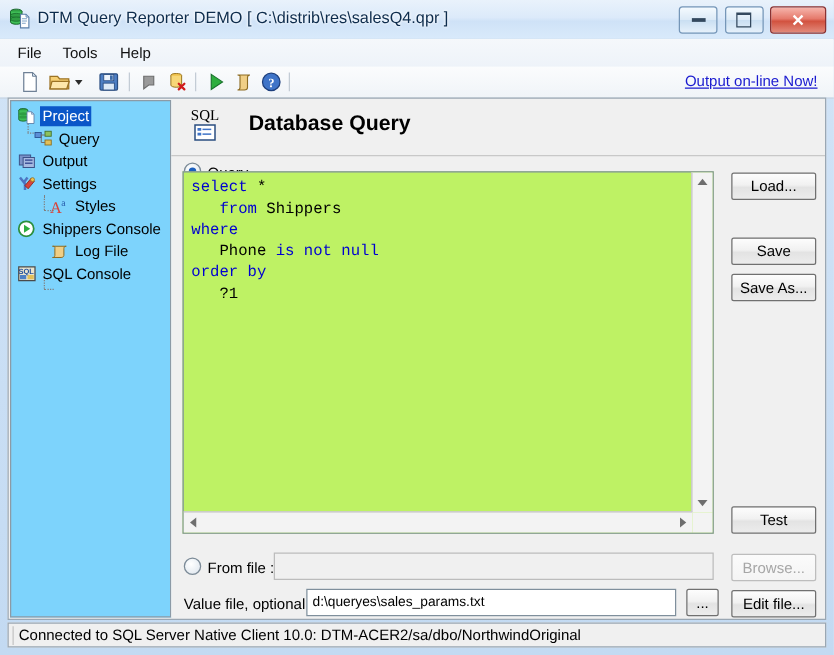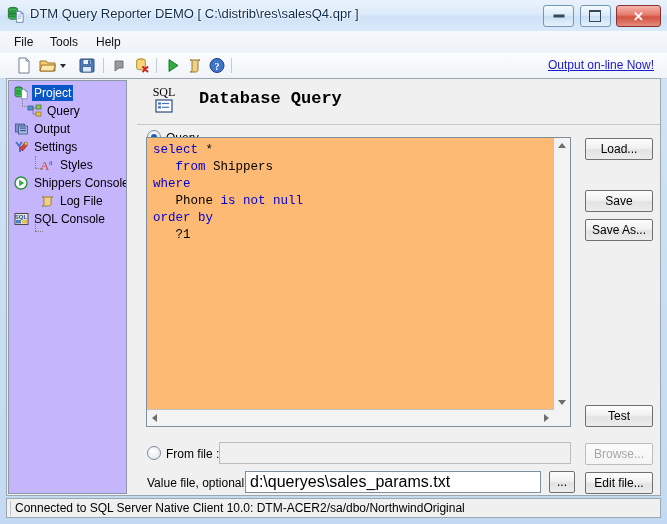--- a/index.html
+++ b/index.html
@@ -72,43 +72,43 @@
 
   
   .client{
     position:absolute;left:6px;top:78px;width:655px;height:418px;
     background:#f0f0f0;
     border:1px solid #9aa7b3;
     box-sizing:border-box;
   }
   
   .tree{
-    position:absolute;left:1px;top:1px;width:119px;height:414px;
-    background:#c4b5fd;border:1px solid #8c9aa6;box-sizing:border-box;
+    position:absolute;left:1px;top:1px;width:129px;height:414px;
+    background:#7dd3fc;border:1px solid #8c9aa6;box-sizing:border-box;
     overflow:hidden;
   }
   .tnode{position:absolute;height:16px;line-height:16px;font-size:12px;color:#000;white-space:nowrap;}
   .tnode .lbl{position:absolute;left:21px;top:0;}
   .tnode .ico{position:absolute;left:1px;top:1px;width:16px;height:14px;}
   .tnode.sel .lbl{background:#0a56c8;color:#fff;padding:0 2px;left:19px;}
   .dots{position:absolute;border-left:1px dotted #808080;}
   .dotsh{position:absolute;border-top:1px dotted #808080;}
 
   
   .panel{
     position:absolute;left:130px;top:1px;width:523px;height:414px;
     background:#f0f0f0;box-sizing:border-box;
   }
   .hdr-sql{
     position:absolute;left:12px;top:6px;width:30px;height:34px;text-align:center;
   }
   .hdr-sql .txt{font-size:12px;font-family:"Liberation Serif",serif;color:#000;line-height:13px;}
   .hdr-title{
     position:absolute;left:62px;top:9px;
-    font-family:Liberation Mono, monospace;font-weight:bold;font-size:17px;color:#000;
+    font-family:Liberation Sans, sans-serif;font-weight:bold;font-size:17px;color:#000;
   }
   .hdr-rule{position:absolute;left:0;top:44px;width:523px;height:1px;background:#c8c8c8;}
 
   .radio-row{position:absolute;font-size:12px;color:#000;}
   .radio{
     display:inline-block;width:12px;height:12px;border-radius:50%;
     border:1px solid #7b8a97;vertical-align:-2px;margin-right:5px;
     background:radial-gradient(circle at 40% 35%,#ffffff 0%,#e6ecf2 70%,#c9d3dc 100%);
     position:relative;
   }
@@ -117,21 +117,21 @@
     background:#1b5fbe;
   }
   .radio.off::after{
     content:"";position:absolute;left:3px;top:3px;width:6px;height:6px;border-radius:50%;
     background:transparent;
   }
 
   
   .sqlbox{
     position:absolute;left:9px;top:57px;width:425px;height:290px;
-    background:#fdba74;border:1px solid #7f8f9c;box-sizing:border-box;
+    background:#bef264;border:1px solid #7f8f9c;box-sizing:border-box;
   }
   .sqltext{
     position:absolute;left:6px;top:4px;right:18px;
     font-family:"Liberation Mono","DejaVu Sans Mono",monospace;
     font-size:12.5px;line-height:17px;white-space:pre;
   }
   .kw{color:#0000d0;}
   .id{color:#000000;}
   .vsb{
     position:absolute;right:0;top:0;width:16px;bottom:16px;
@@ -156,21 +156,21 @@
     font-size:12px;color:#000;text-align:center;line-height:20px;
     box-sizing:border-box;cursor:default;
   }
   .btn.disabled{color:#a6a6a6;border-color:#bdbdbd;
     background:linear-gradient(to bottom,#fbfbfb 0%,#f4f4f4 100%);}
 
   
   .field{
     position:absolute;height:22px;background:#ffffff;
     border:1px solid #7f8f9c;box-sizing:border-box;
-    font-size:16px;color:#000;line-height:20px;padding-left:4px;
+    font-size:11px;color:#000;line-height:20px;padding-left:4px;
     white-space:nowrap;overflow:hidden;
   }
   .field.disabled{background:#f0f0f0;border-color:#bcbcbc;}
   .flabel{position:absolute;font-size:12px;color:#000;}
 
   
   .statusbar{
     position:absolute;left:6px;top:498px;width:655px;height:20px;
     background:#f0f0f0;border:1px solid #9aa7b3;box-sizing:border-box;
   }

